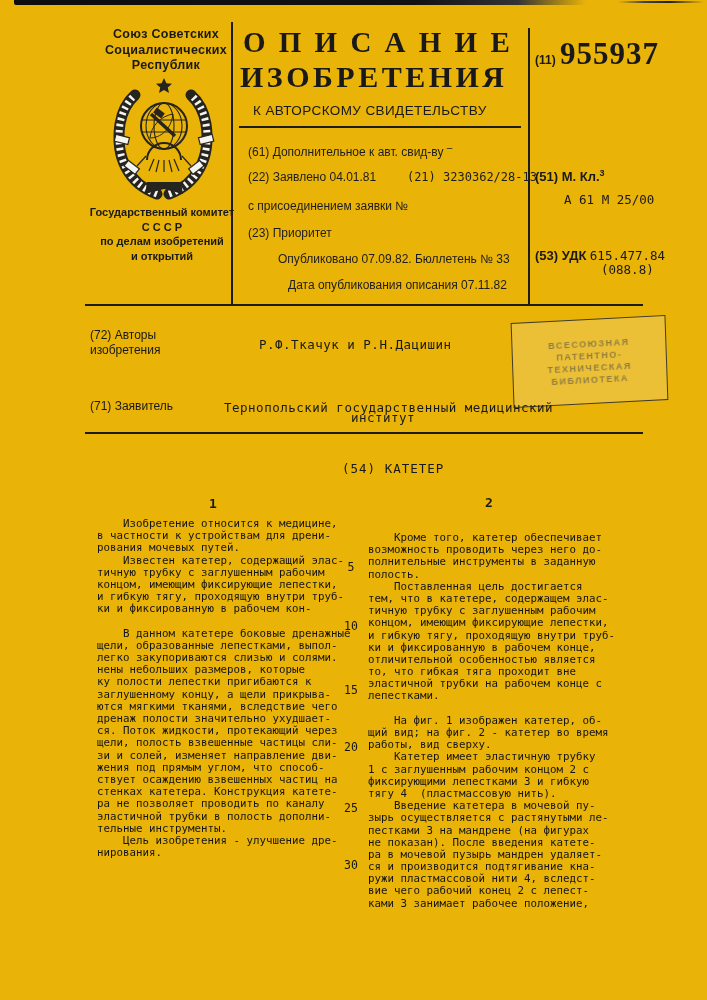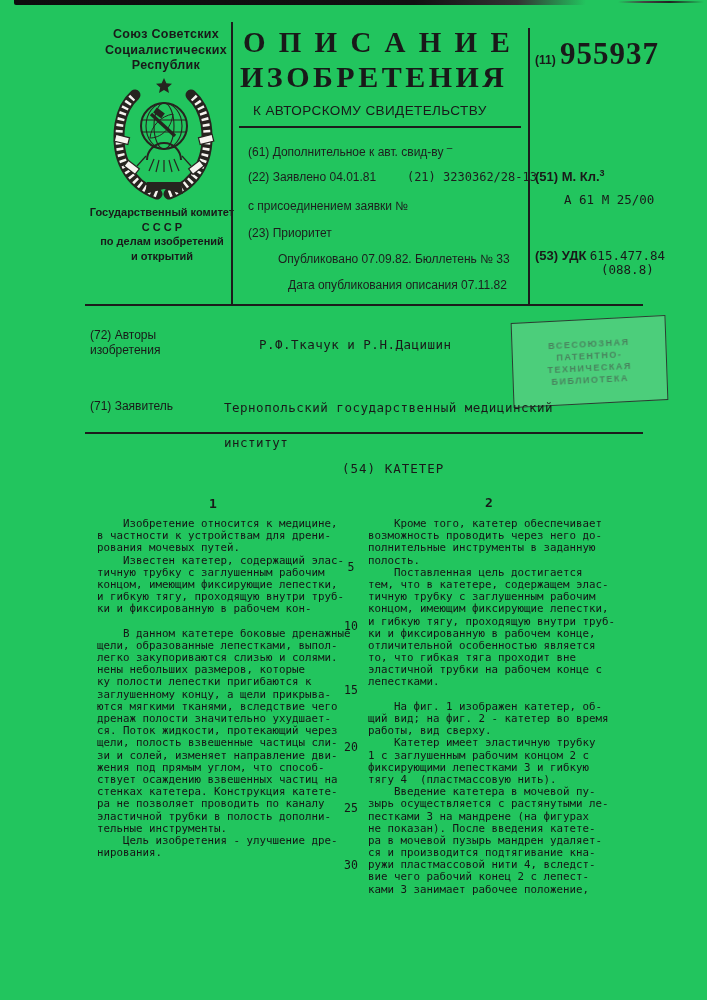--- a/index.html
+++ b/index.html
@@ -1,18 +1,18 @@
 <!DOCTYPE html>
 <html><head>
 <meta charset="utf-8">
 <style>
   html,body{margin:0;padding:0;background:#e8e6e0;}
   .page{
     position:relative;width:707px;height:1000px;margin:0 auto;
-    background:#22c55e;
+    background:#eab308;
     color:#191919;
     font-family:"Liberation Sans",sans-serif;
     overflow:hidden;
   }
   .mono{font-family:"DejaVu Sans Mono",monospace;}
 
   
   .scan-bar{position:absolute;left:14px;top:0;width:572px;height:5px;background:linear-gradient(90deg,#0d0d0d 0%,#111 70%,#333 88%,rgba(40,40,40,0) 100%);border-radius:0 0 3px 2px;}
   .scan-bar2{position:absolute;left:618px;top:1px;width:86px;height:2px;background:linear-gradient(90deg,rgba(40,40,40,.0),#444 30%,#222 60%,rgba(40,40,40,0));}
 
@@ -49,35 +49,35 @@
 
   .hr{position:absolute;left:85px;width:558px;background:#1c1c1c;}
   .hr1{top:304px;height:2px;}
   .hr2{top:432px;height:1.6px;}
 
   
   .authors-label{position:absolute;left:90px;top:328px;font-size:12px;line-height:15px;}
   .authors-value{position:absolute;left:259px;top:337px;font-size:12.5px;letter-spacing:.5px;}
   .applicant-label{position:absolute;left:90px;top:399px;font-size:12px;}
   .applicant-1{position:absolute;left:224px;top:400px;font-size:12.5px;letter-spacing:.5px;}
-  .applicant-2{position:absolute;left:224px;top:435px;width:318px;text-align:left;font-size:12.5px;letter-spacing:.5px;}
+  .applicant-2{position:absolute;left:224px;top:410px;width:318px;text-align:center;font-size:12.5px;letter-spacing:.5px;}
 
   
   .stamp{position:absolute;left:512px;top:319px;width:153px;height:83px;border:1.7px solid rgba(35,35,35,.85);transform:rotate(-3deg) skewX(-1deg);display:flex;flex-direction:column;justify-content:center;align-items:center;background:rgba(246,244,239,.2);}
   .stamp-line{font-size:9px;line-height:12px;letter-spacing:1.5px;color:rgba(70,70,70,.55);filter:blur(.4px);font-weight:bold;}
 
   
   .inv-title{position:absolute;left:342px;top:461px;font-size:12.5px;letter-spacing:1px;}
   .colnum{position:absolute;font-size:13px;font-weight:bold;}
   .colnum1{left:209px;top:496px;}
   .colnum2{left:485px;top:495px;}
 
   .col{position:absolute;top:518px;width:268px;}
   .col1{left:97px;}
-  .col2{left:368px;}
+  .col2{left:368px;margin-top:14px;}
   .bodyline{white-space:pre;height:12.2px;line-height:12.2px;font-size:10.8px;color:#151515;}
 
   .gutter-num{position:absolute;left:338px;width:26px;text-align:center;font-size:11.5px;font-family:"DejaVu Sans Mono",monospace;color:#151515;}
   .gn1{top:560px;}.gn2{top:619px;}.gn3{top:683px;}.gn4{top:740px;}.gn5{top:801px;}.gn6{top:858px;}
 
   svg .ink{stroke:#26241f;fill:none;}
 </style>
 </head>
 <body>
 

